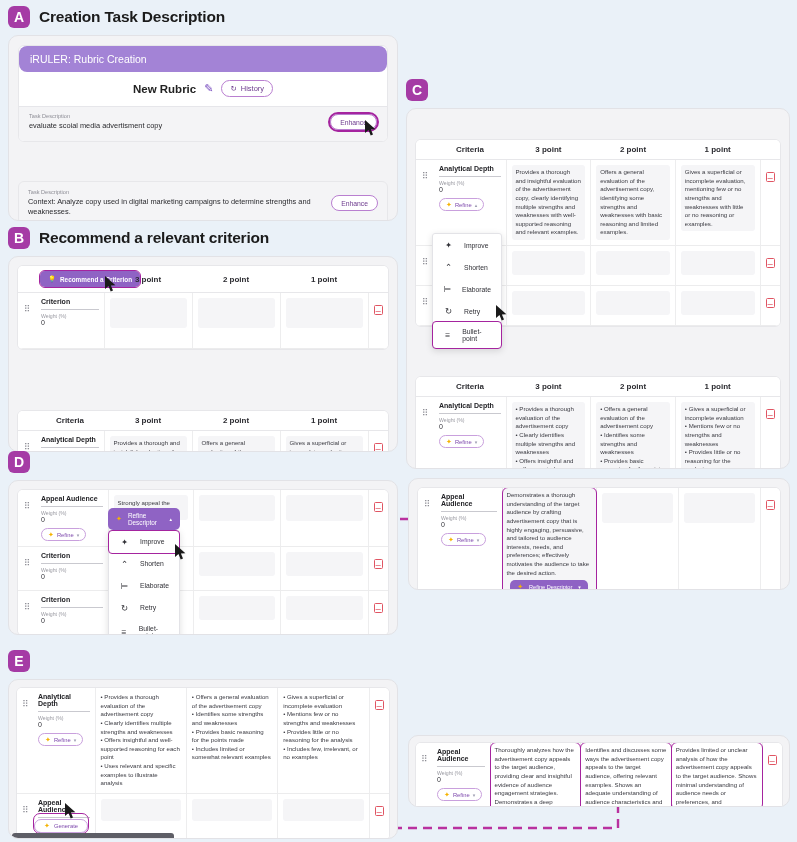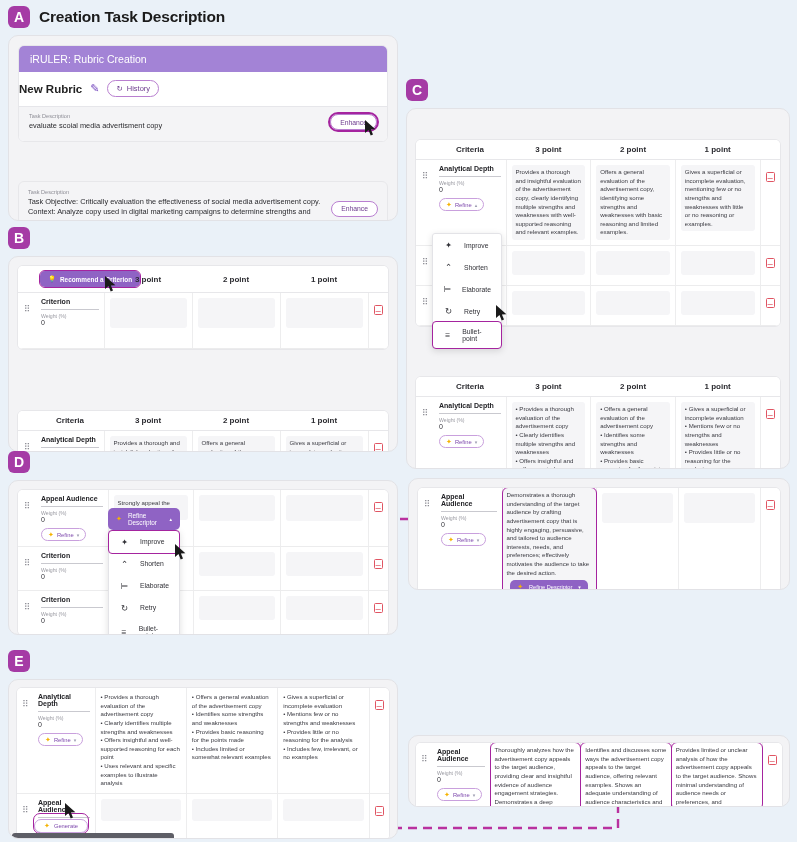--- a/index.html
+++ b/index.html
@@ -25,23 +25,23 @@
   
   .card {
     background: #f3f3f5;
     border: 1px solid #e2e2e6;
     border-radius: 10px;
     overflow: hidden;
   }
   .panel { background: #fff; border: 1px solid #e7e7ea; border-radius: 6px; }
 
   
-  .app-top { background: #a383d6; color: #fff; padding: 7px 11px; font-size: 10.5px; }
+  .app-top { background: #a383d6; color: #fff; padding: 7px 11px; font-size: 10.5px; border-radius: 8px; }
   .app-row {
-    background:#fff; display:flex; align-items:center; 
+    background:#fff; display:flex; align-items:center; justify-content:center;
     gap:8px; padding:8px 0 9px;
   }
   .rubric-name { font-size: 11.5px; font-weight: bold; color:#222; }
   .pencil { color:#7a4fc0; font-size: 11px; }
   .hist-btn {
     border:1px solid #b97fd0; color:#6d3b8e; background:#fff;
     border-radius:11px; font-size:7.5px; padding:3px 8px;
     display:flex; align-items:center; gap:4px;
   }
   .task-box {
@@ -186,37 +186,37 @@
           </div>
           <div class="enh-hi">
             <div class="enh-btn">Enhance</div>
           </div>
         </div>
       </div>
 
       <div class="panel" style="margin-top:39px; background:#f4f4f6; display:flex; align-items:center; justify-content:space-between; padding:7px 9px;">
         <div style="flex:1;">
           <div class="task-lbl">Task Description</div>
-          <div class="task-val">Task Objective: Critically evaluation the effectiveness of social media advertisement copy.</div>
           <div class="task-val">Context: Analyze copy used in digital marketing campaigns to determine strengths and weaknesses.</div>
         </div>
         <div class="enh-btn">Enhance</div>
       </div>
     </div>
 
     <div class="cursor" style="left:355px; top:113px;">
       <svg viewBox="0 0 16 19" width="16" height="19">
           <path d="M2 1 L2 14 L5.5 11 L7.7 16.5 L10 15.6 L7.9 10.4 L12.4 10.2 Z" fill="#1a1a1a"></path>
         </svg>
     </div>
   </div>
 
   <div style="position:absolute; left:8px; top:227px; width:390px;">
     <div class="sec-head">
       <div class="badge">B</div>
+      <div class="sec-title">Recommend a relevant criterion</div>
     </div>
 
     <div class="card" style="margin-top:7px; height:196px; padding:8px;">
 
       <div class="panel" style="overflow:hidden;">
         <table class="rub">
           <colgroup>
               <col style="width:18px">
               <col style="width:68px">
               <col>

